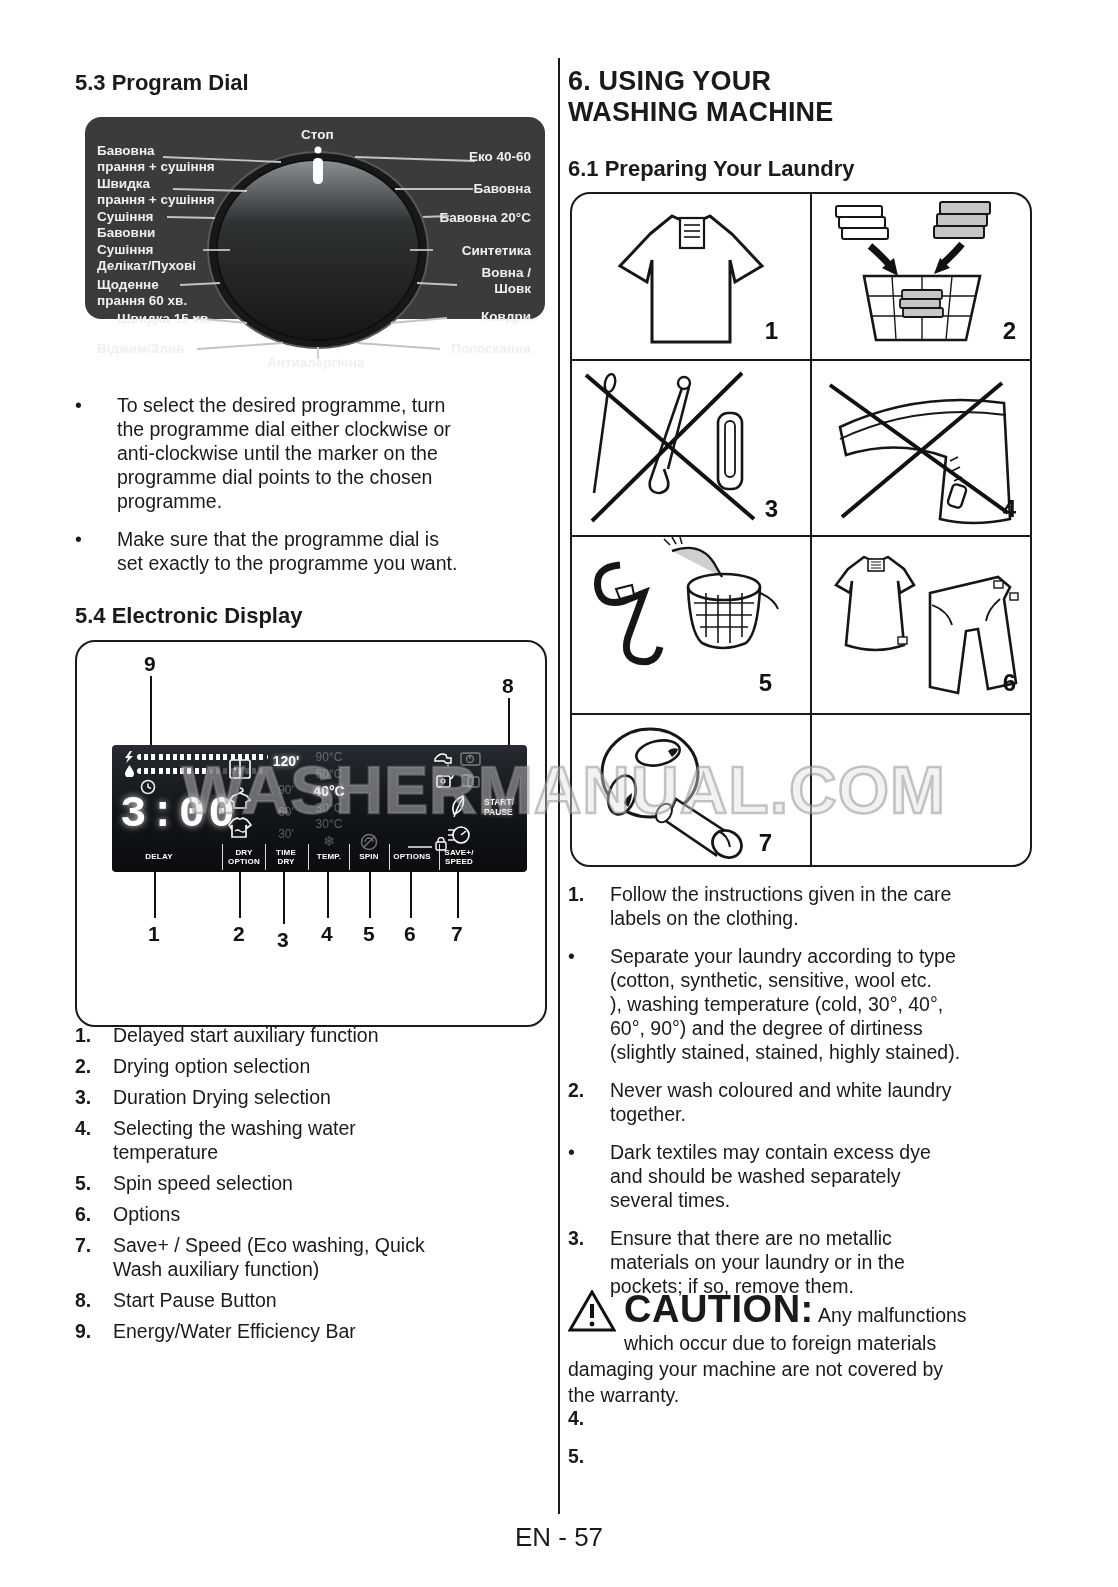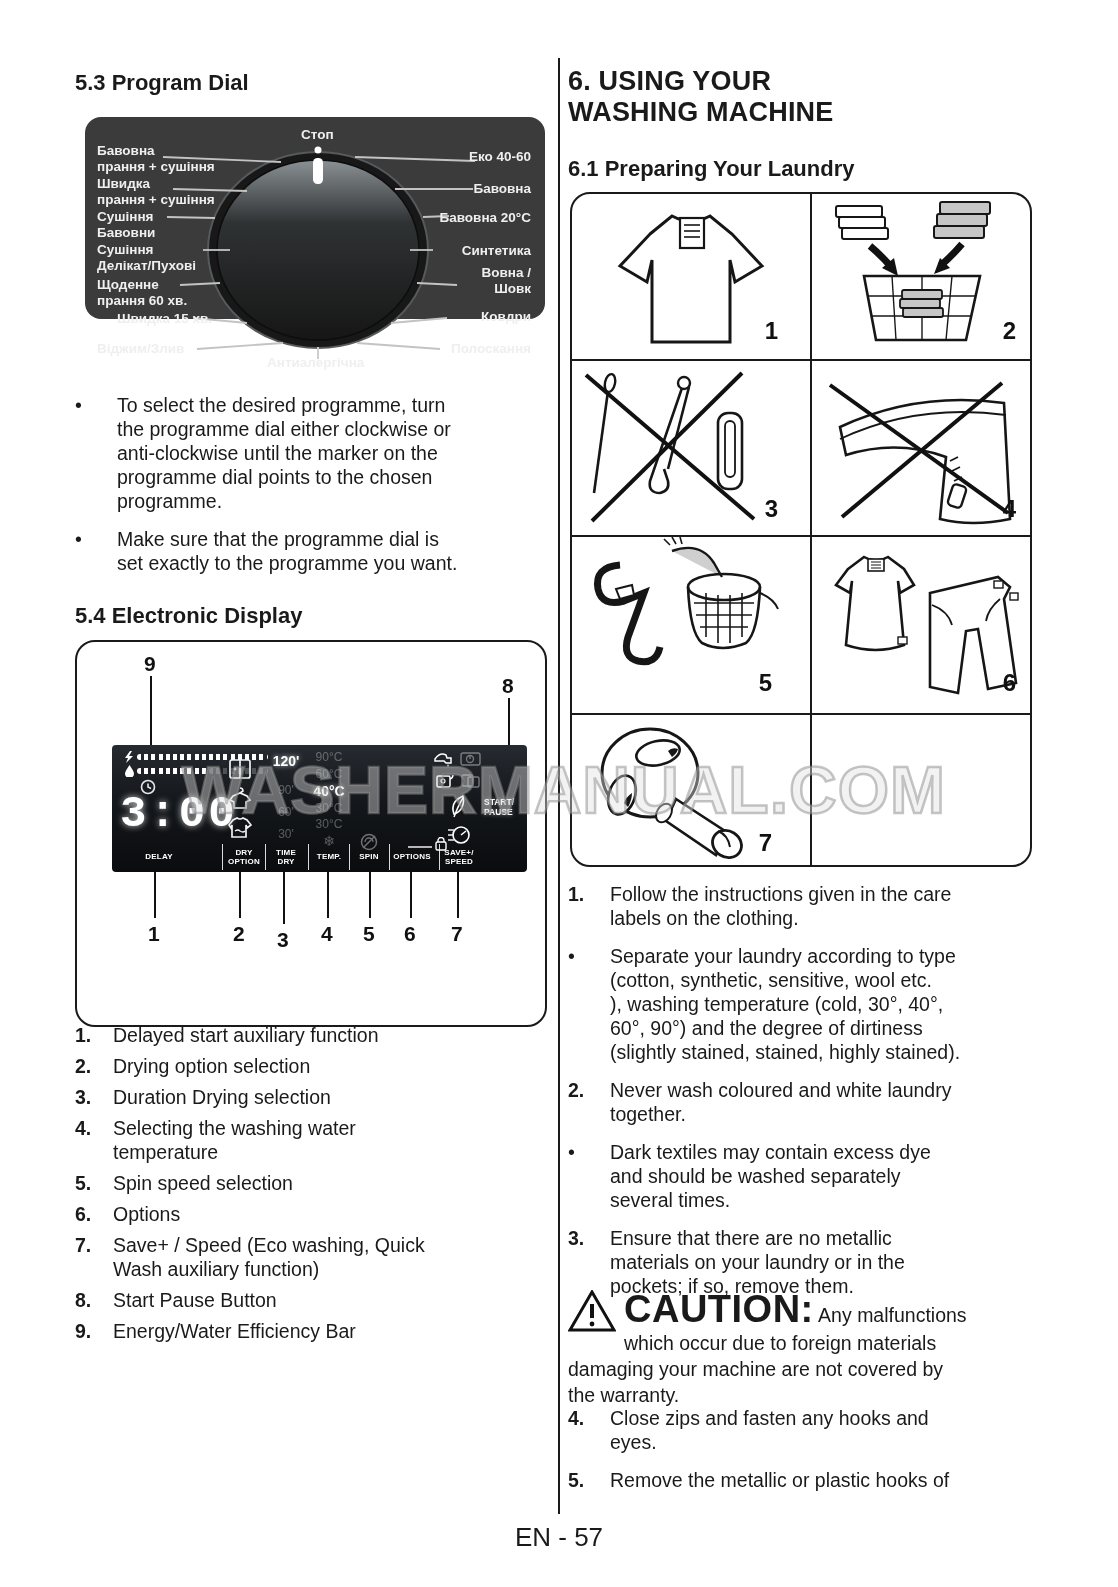--- a/index.html
+++ b/index.html
@@ -513,23 +513,20 @@
       <circle cx="24" cy="34" r="2.4" fill="#111"></circle>
     </svg><span class="cbig">CAUTION:</span> <span class="clead">Any malfunctions</span>
     <div class="ctext">which occur due to foreign materials
 damaging your machine are not covered by
 the warranty.</div>
   </div>
 
   <div class="abs rows" style="left:568px;top:1406px;width:462px;">
     <div class="row">
         <span class="mk">4.</span>
-        <span class="tx">Close zips and fasten any hooks and
-eyes.</span>
       </div>
     <div class="row">
         <span class="mk">5.</span>
-        <span class="tx">Remove the metallic or plastic hooks of</span>
       </div>
   </div>
 
   <div class="abs" id="footer">EN - 57</div>
 </div>
 
 </body></html>

